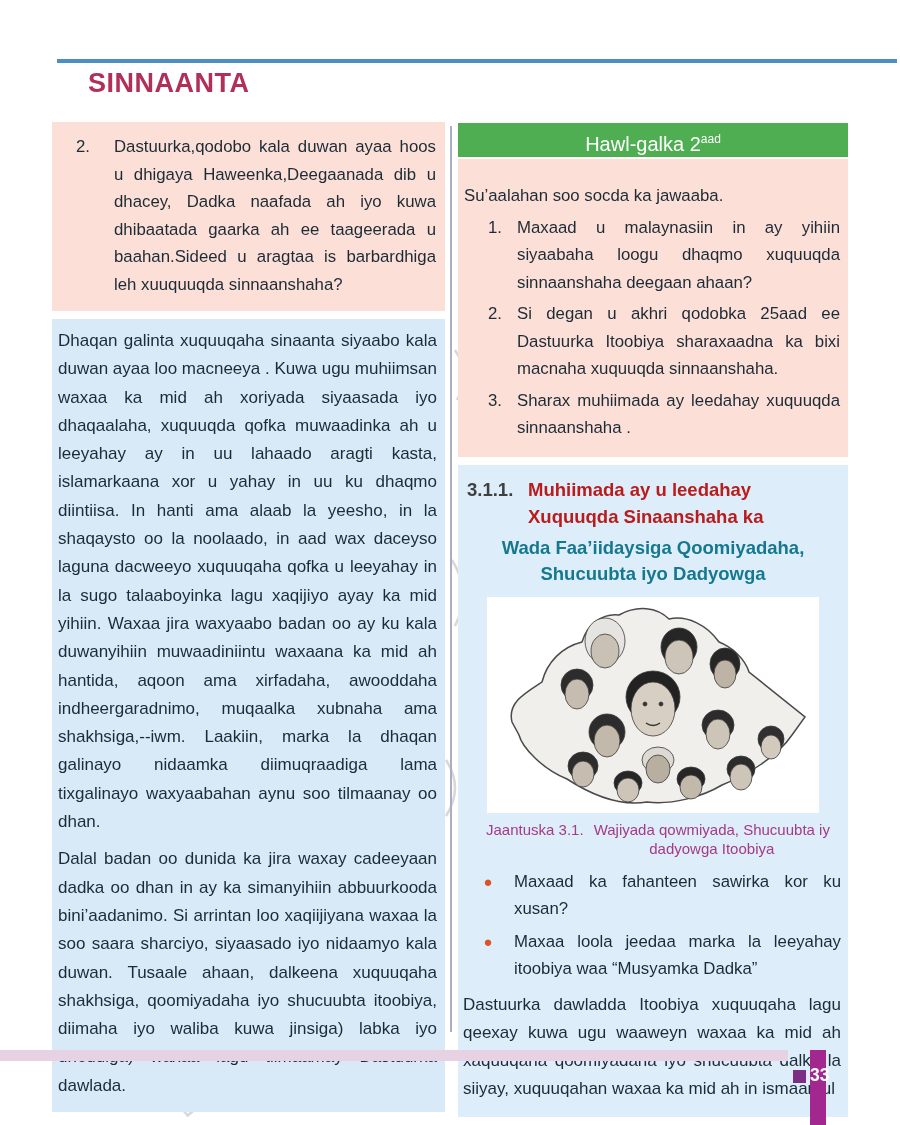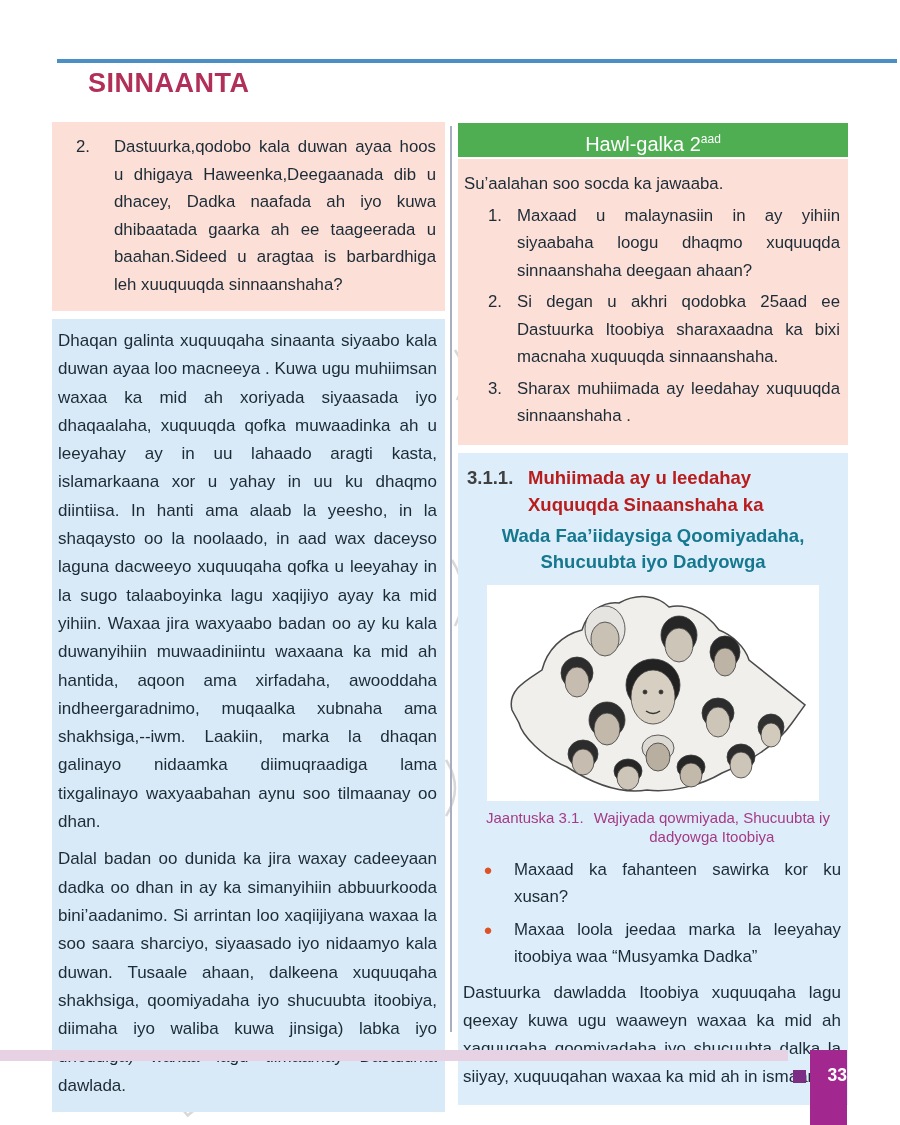--- a/index.html
+++ b/index.html
@@ -22,21 +22,21 @@
   .reading-box p + p{margin-top:9px;}
 
   .col-divider{left:450px;top:126px;width:2px;height:906px;background:#a9aec2;}
 
   .col-right{left:458px;top:123px;width:390px;}
   .activity-header{background:#4fae52;color:#ffffff;text-align:center;
                    font-size:20px;height:34px;line-height:33px;}
   .activity-header sup{font-size:12px;}
   .questions-box{background:#fcdfd7;margin-top:2px;padding:11px 8px 15px 6px;
                  font-size:16.8px;line-height:27.5px;}
-  .q-intro{margin-bottom:3px;}
+  .q-intro{margin-bottom:3px;margin-top:12px;}
   .q-item{display:flex;margin-top:4px;}
   .q-num{width:53px;flex:none;text-align:right;padding-right:15px;box-sizing:border-box;}
   .q-text{flex:1;text-align:justify;}
 
   .section-panel{background:#ddeefa;margin-top:8px;padding:11px 4px 14px 4px;}
   .section-heading{display:flex;font-weight:bold;font-size:18.5px;line-height:27px;}
   .s-num{width:66px;flex:none;color:#404040;padding-left:5px;box-sizing:border-box;}
   .s-title{flex:1;color:#b91c1c;padding-right:4px;}
   .section-subtitle{color:#16788e;font-weight:bold;font-size:18.5px;line-height:26px;
                     text-align:center;margin-top:5px;}
@@ -49,22 +49,22 @@
   .b-item{display:flex;margin-top:5px;font-size:16.8px;line-height:27.5px;}
   .b-dot{width:52px;flex:none;text-align:center;color:#dd5226;font-size:15px;line-height:27.5px;}
   .b-text{flex:1;text-align:justify;padding-right:3px;}
   .closing-para{margin:8px 0 0;font-size:17px;line-height:28px;text-align:justify;padding:0 3px 0 1px;}
 
   .footer-bar{left:0;top:1050px;width:788px;height:11px;background:#e6d2e3;}
   .footer-text{left:0;top:1067px;width:806px;text-align:right;color:#8a3a91;
                font-weight:bold;font-size:16.5px;letter-spacing:-.2px;}
   .footer-square{display:inline-block;width:13px;height:13px;background:#7c2d84;
                  margin-left:9px;vertical-align:-1px;}
-  .page-box{left:810px;top:1050px;width:37px;height:75px;background:#a2278f;color:#ffffff;
-            font-weight:bold;font-size:17.5px;text-align:right;padding-top:15px;box-sizing:border-box;}
+  .page-box{left:810px;top:1050px;width:16px;height:75px;background:#a2278f;color:#ffffff;
+            font-weight:bold;font-size:17.5px;text-align:left;padding-top:15px;box-sizing:border-box;}
 </style>
 </head>
 <body>
 
 <div class="page">
 
   <svg class="watermark" width="900" height="1125" viewBox="0 0 900 1125" aria-hidden="true">
     <g fill="none" stroke="#d8d8da" stroke-width="2.5">
       <text transform="translate(180,1122) rotate(-40)" font-size="150" font-weight="bold" font-family="Liberation Sans, sans-serif">No</text>
       <path d="M150,1024 q16,14 34,0"></path>

